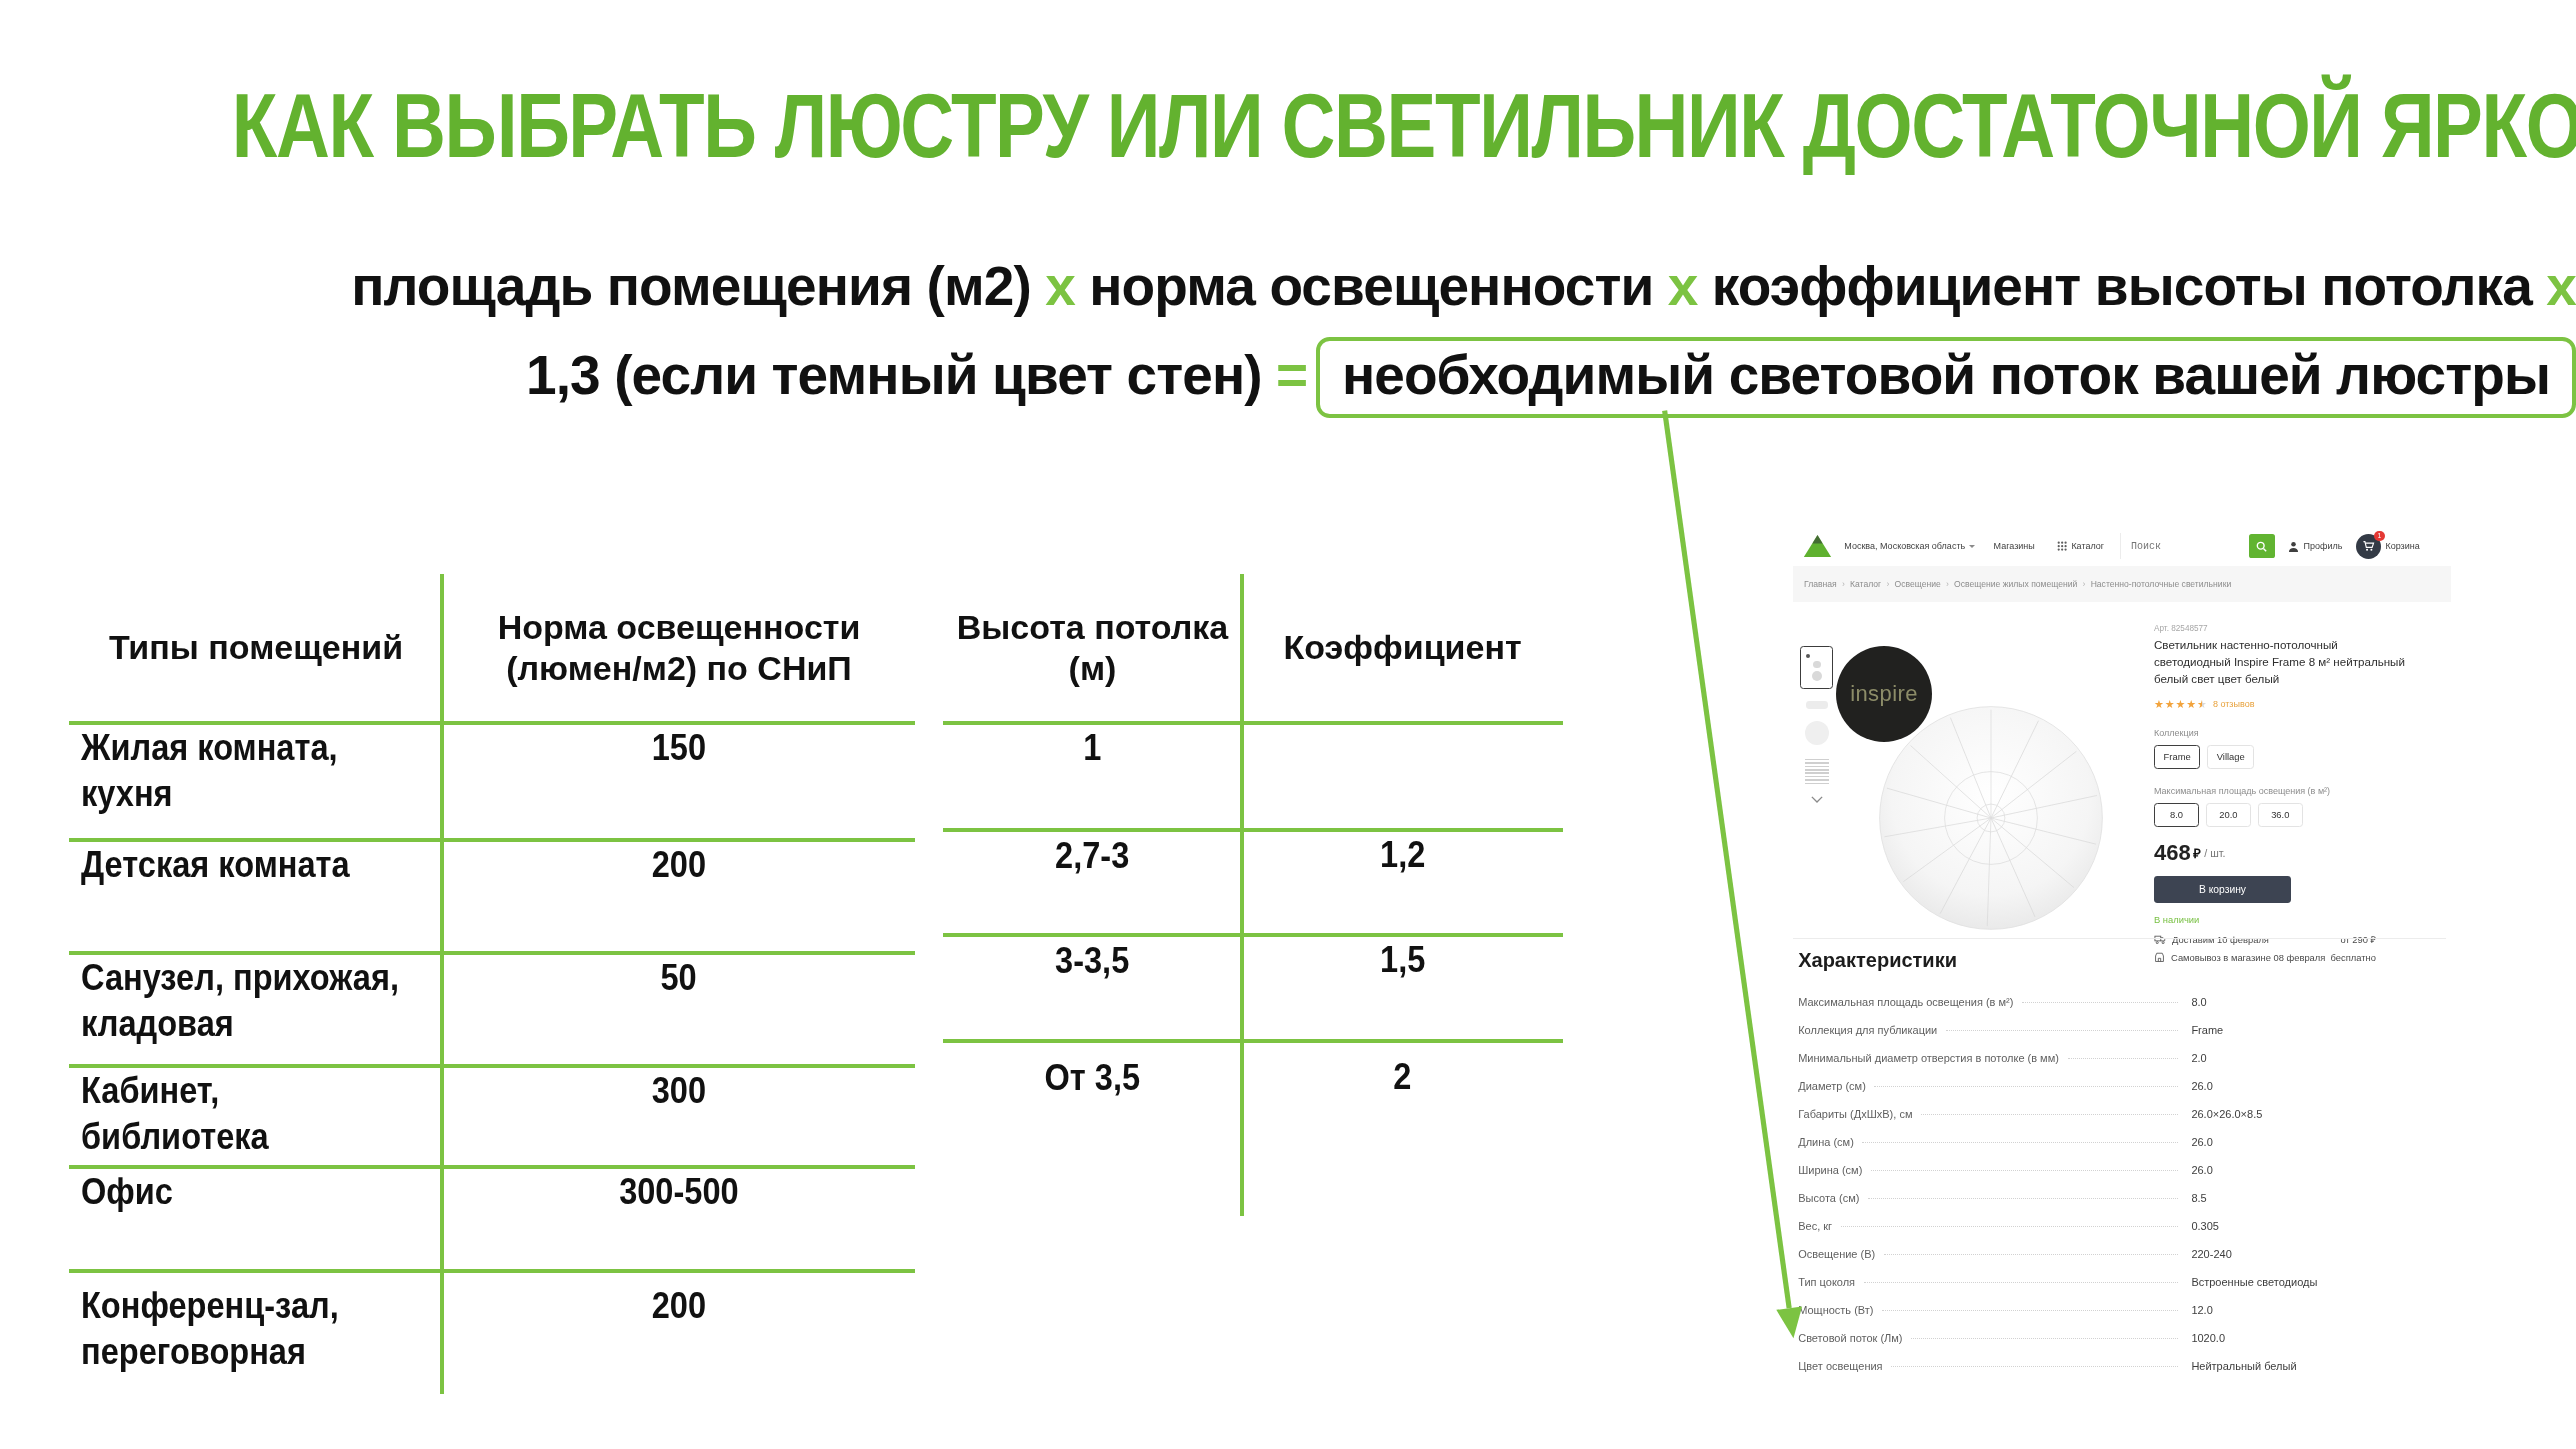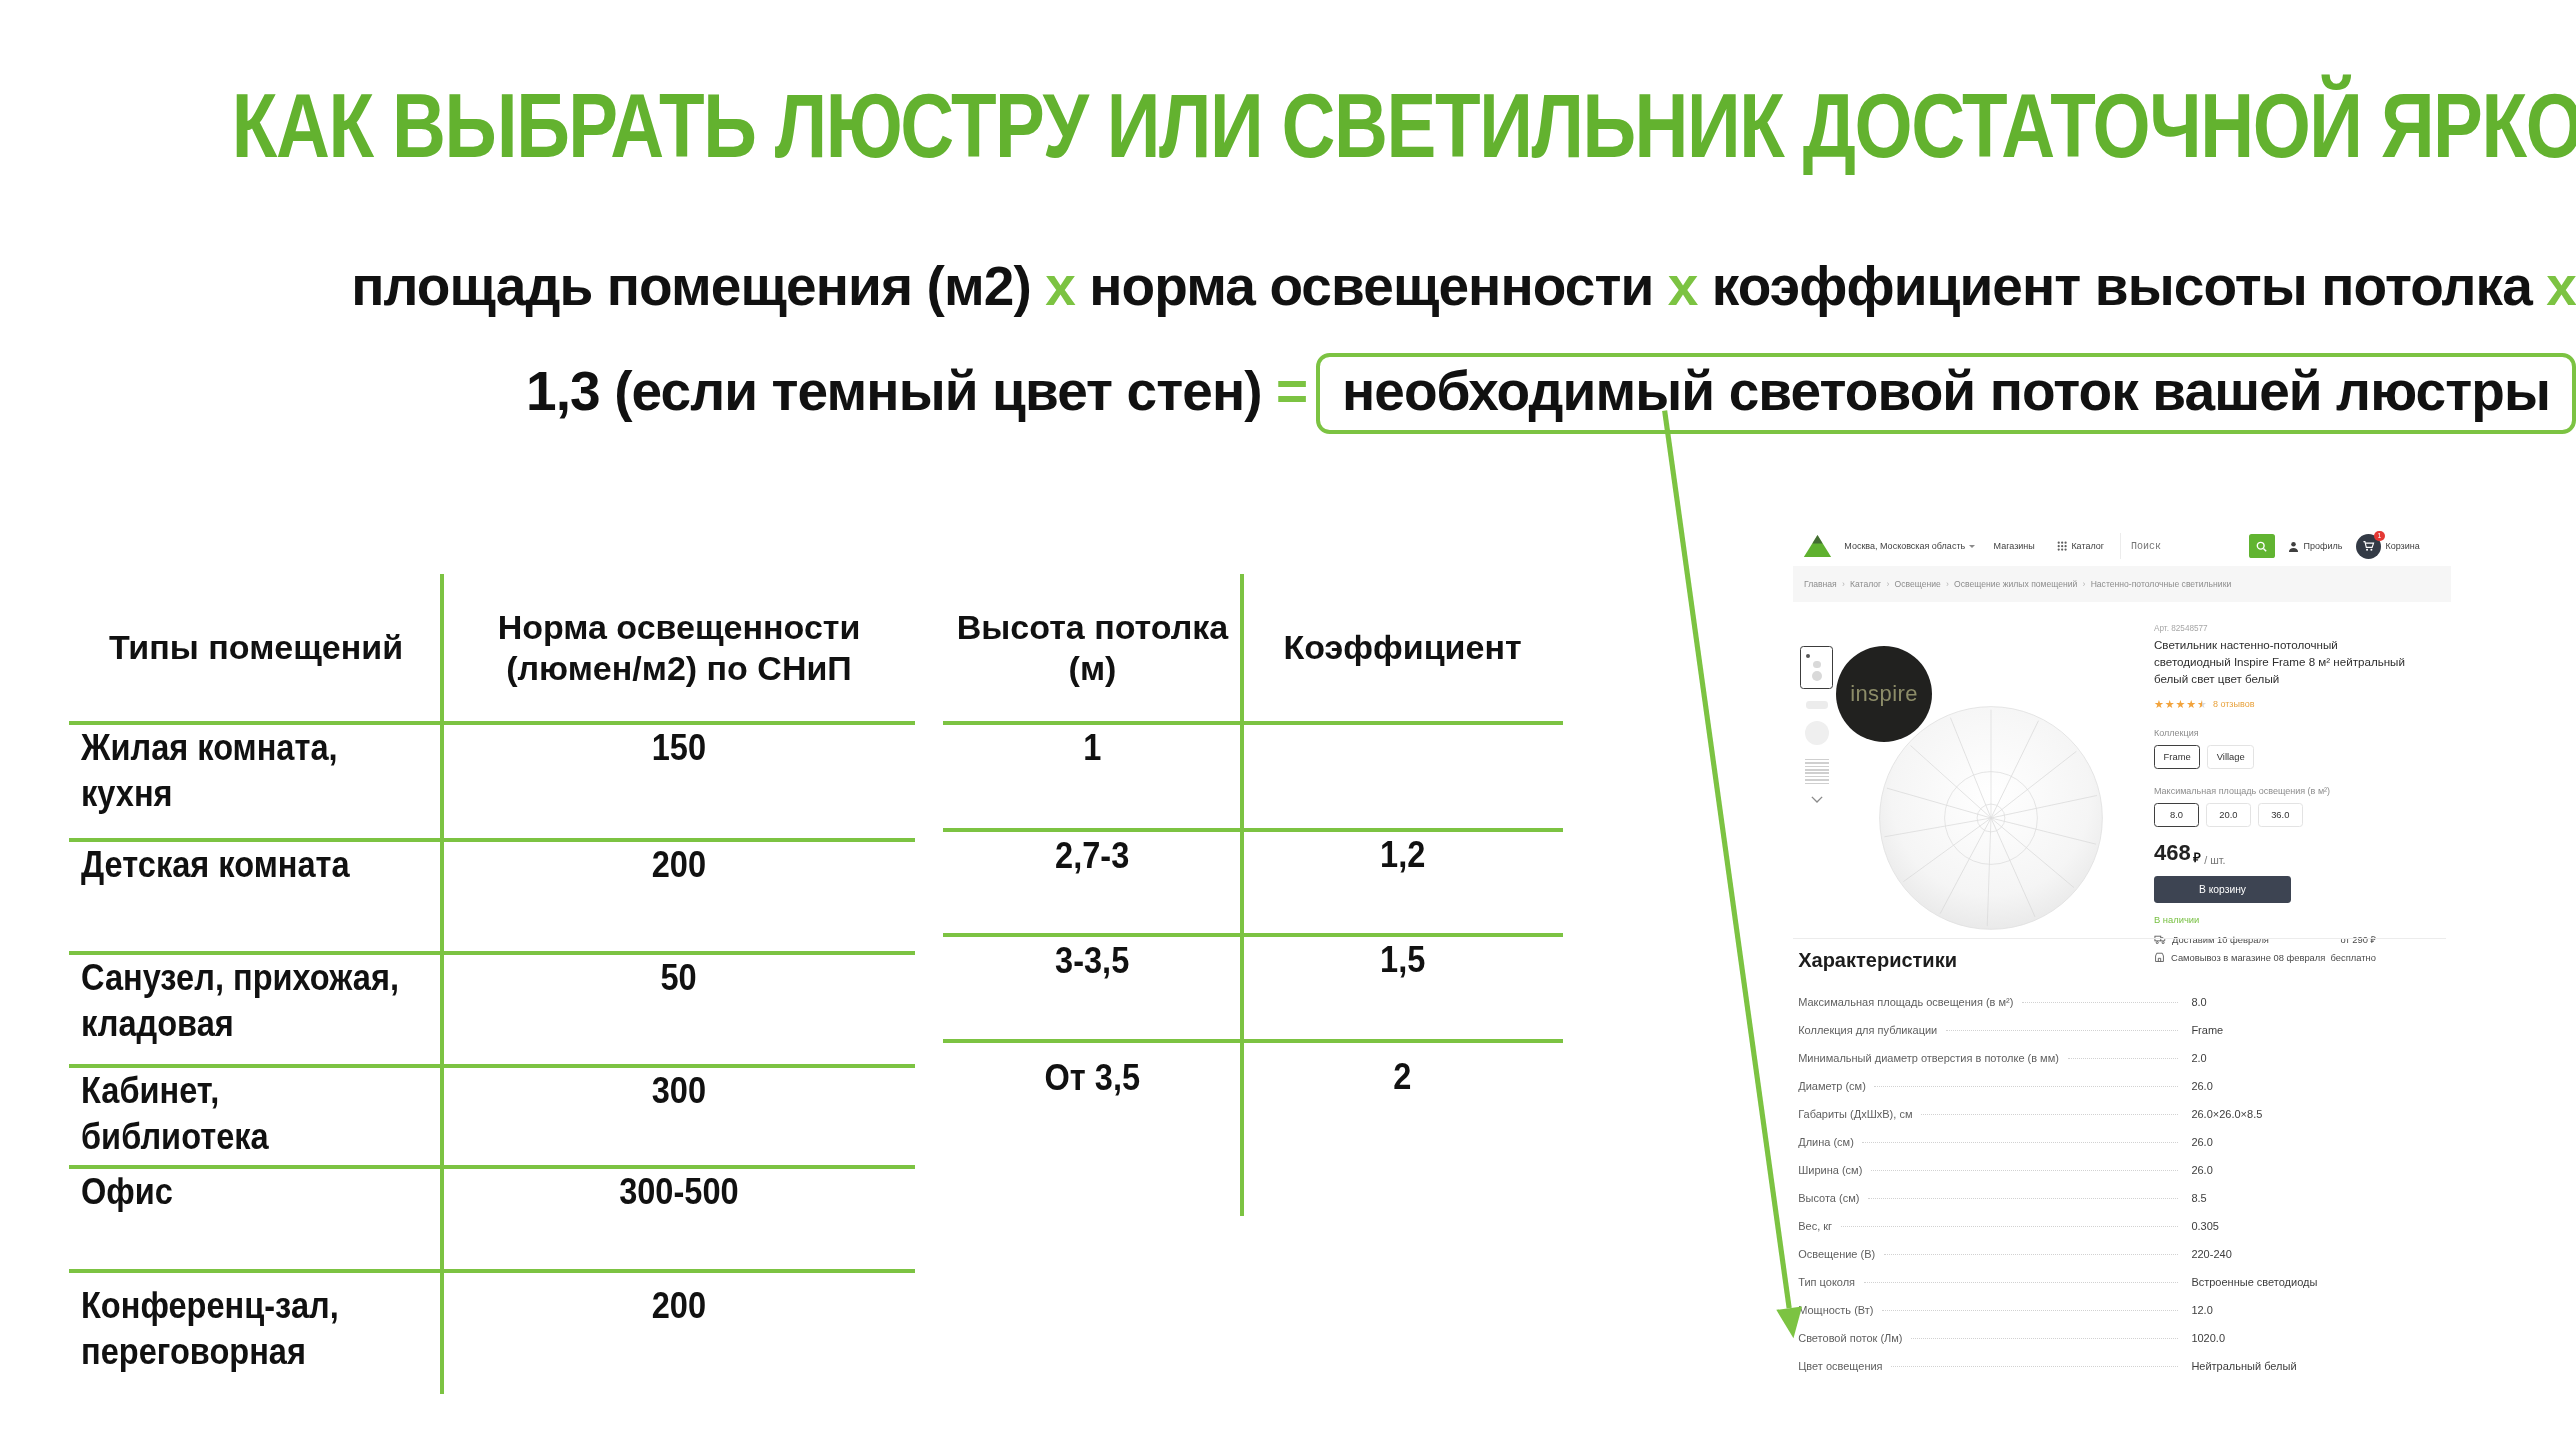--- a/index.html
+++ b/index.html
@@ -13,21 +13,21 @@
   html,body{width:2576px;height:1449px;background:#fff;overflow:hidden;
     font-family:"Liberation Sans",sans-serif;color:var(--ink)}
   .abs{position:absolute}
   #page{position:relative;width:2576px;height:1449px;background:#fff}
 
   
   .main-title{top:74px;left:0;right:0;text-align:center;font-size:91px;font-weight:bold;
     color:var(--g1);white-space:nowrap;transform:scaleX(.82);letter-spacing:-1.7px}
   .formula{left:0;right:0;text-align:right;font-weight:bold;font-size:55px;letter-spacing:-0.9px;white-space:nowrap}
   .f1{top:254px}
-  .f2{top:353px}
+  .f2{top:337px}
   .gx{color:var(--g2)}
   .result-box{display:inline-block;border:4.3px solid var(--g2);border-radius:13.7px;
     padding:1.7px 22px 6.9px;margin-left:8.6px}
 
   
   .gtable{font-weight:bold}
   .gtable .thead{display:grid;align-items:center;border-bottom:4.3px solid var(--g2);height:151px;text-align:center}
   .gtable .th{font-size:34px;line-height:1.2;white-space:pre-line}
   .gtable .row{display:grid;align-items:center}
   .gtable .rows div.row + div.row{border-top:4.3px solid var(--g2)}
@@ -111,21 +111,21 @@
   .rating{margin-top:10.3px;display:flex;align-items:center;font-size:11px}
   .stars-full{color:#f2a33c;letter-spacing:0.9px}
   .star-half{background:linear-gradient(90deg,#f2a33c 50%,#d9d9d9 50%);
     -webkit-background-clip:text;background-clip:text;color:transparent}
   .reviews{margin-left:6px;font-size:9px;color:#e8a23d}
   .optlabel{margin-top:17px;font-size:9px;color:#8d8d8d}
   .optrow{margin-top:6.9px;display:flex;gap:6.9px}
   .optbtn{height:24px;min-width:45px;padding:0 8.6px;border:0.9px solid #e3e3e3;border-radius:3.4px;
     background:#fff;font-size:9.4px;color:#333;font-family:"Liberation Sans",sans-serif;cursor:pointer}
   .optbtn.sel{border:1.7px solid #3f3f3f}
-  .price-row{margin-top:13px;display:flex;align-items:flex-end}
+  .price-row{margin-top:13px;display:flex;align-items:center}
   .price-num{font-size:22px;font-weight:bold;color:#222}
   .price-cur{font-size:13px;font-weight:bold;margin-left:2.6px}
   .price-unit{font-size:10.7px;color:#777;margin-left:3.4px}
   .addcart{margin-top:10.3px;width:137px;height:27px;background:var(--dark-btn);color:#fff;
     border:none;border-radius:3.4px;font-size:10.3px;font-family:"Liberation Sans",sans-serif;cursor:pointer}
   .stock{margin-top:11px;font-size:9.4px;color:#78c043}
   .dlv{margin-top:7.7px;width:222px;display:flex;align-items:center;font-size:9.4px;color:#4a4a4a}
   .dlv + .dlv{margin-top:6px}
   .dlv svg{margin-right:6px;flex:none}
   .dlv .note{margin-left:auto;color:#4a4a4a}

